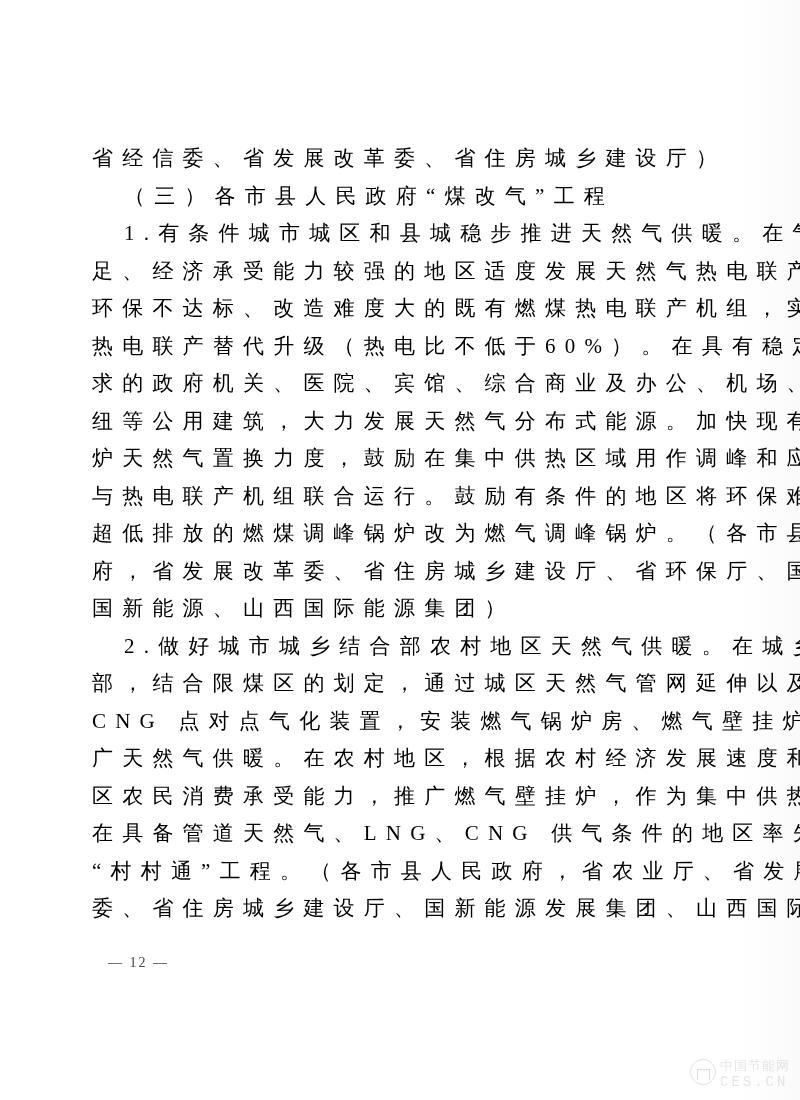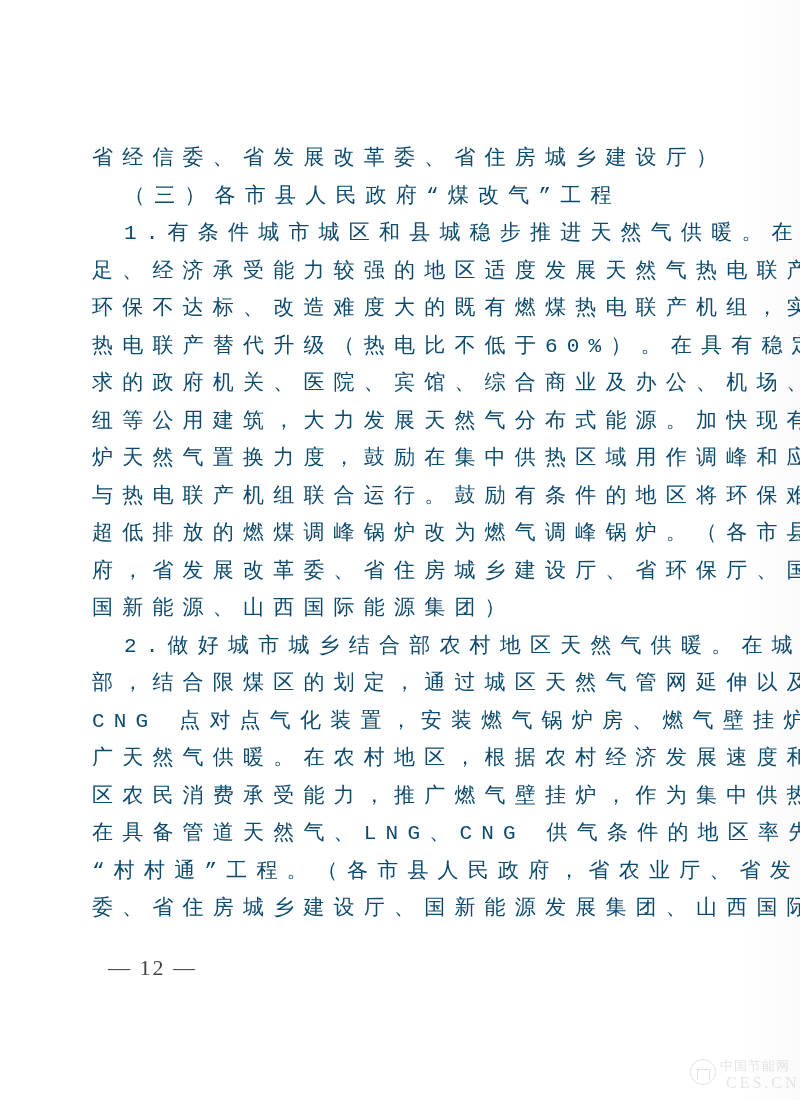--- a/index.html
+++ b/index.html
@@ -28,42 +28,42 @@
       top: 0;
       width: 60px;
       height: 1100px;
       background: linear-gradient(to right, #ffffff 0%, #fafafa 100%);
     }
     .body-text {
       position: absolute;
       left: 92px;
       top: 140px;
       width: 620px;
-      font-family: Liberation Mono, monospace;
-      color: #0c4a6e;
+      font-family: Liberation Serif, serif;
+      color: #000000;
     }
     .line {
       height: 37.5px;
       line-height: 37.5px;
       font-size: 21px;
       letter-spacing: 9.2px;
       white-space: nowrap;
     }
     .line.indent {
       padding-left: 32px;
     }
     .line.heading {
       padding-left: 32px;
     }
     .page-number {
       position: absolute;
       left: 108px;
       top: 955px;
       font-family: "Liberation Serif", "DejaVu Serif", serif;
-      font-size: 22px;
+      font-size: 14px;
       color: #444444;
       letter-spacing: 2px;
     }
     .watermark {
       position: absolute;
       left: 690px;
       top: 1055px;
       width: 110px;
       height: 40px;
       opacity: 0.55;
@@ -92,24 +92,24 @@
       position: absolute;
       left: 30px;
       top: 2px;
       font-family: Liberation Sans, sans-serif;
       font-size: 13px;
       color: #d0d0d0;
       letter-spacing: 1px;
     }
     .wm-en {
       position: absolute;
-      left: 36px;
+      left: 30px;
       top: 19px;
-      font-family: Liberation Serif, serif;
-      font-size: 16px;
+      font-family: Liberation Mono, monospace;
+      font-size: 14px;
       color: #d0d0d0;
       letter-spacing: 3px;
     }
   </style>
 </head>
 <body>
 
 <div class="page">
   <div class="page-right-shade"></div>
 

